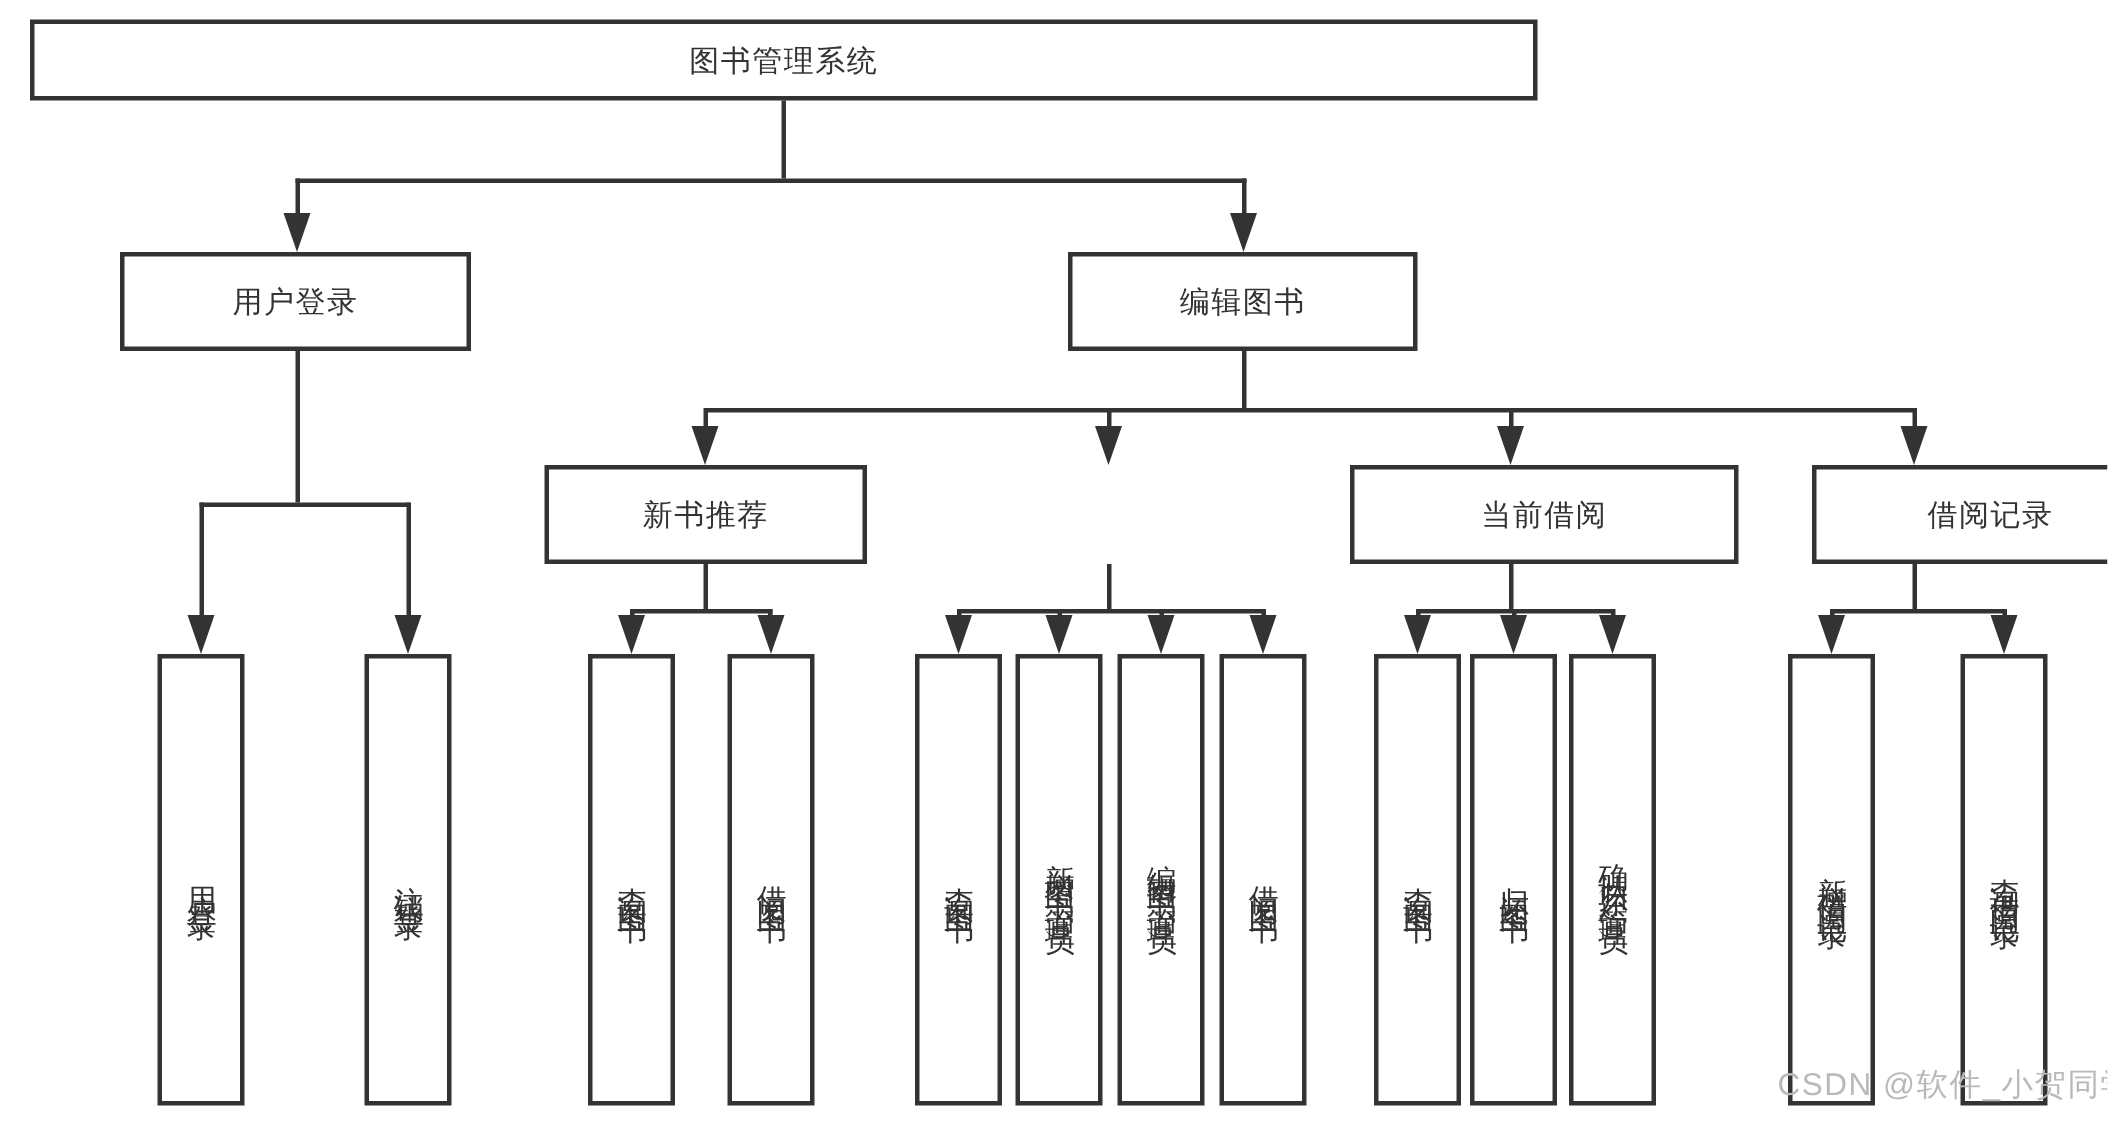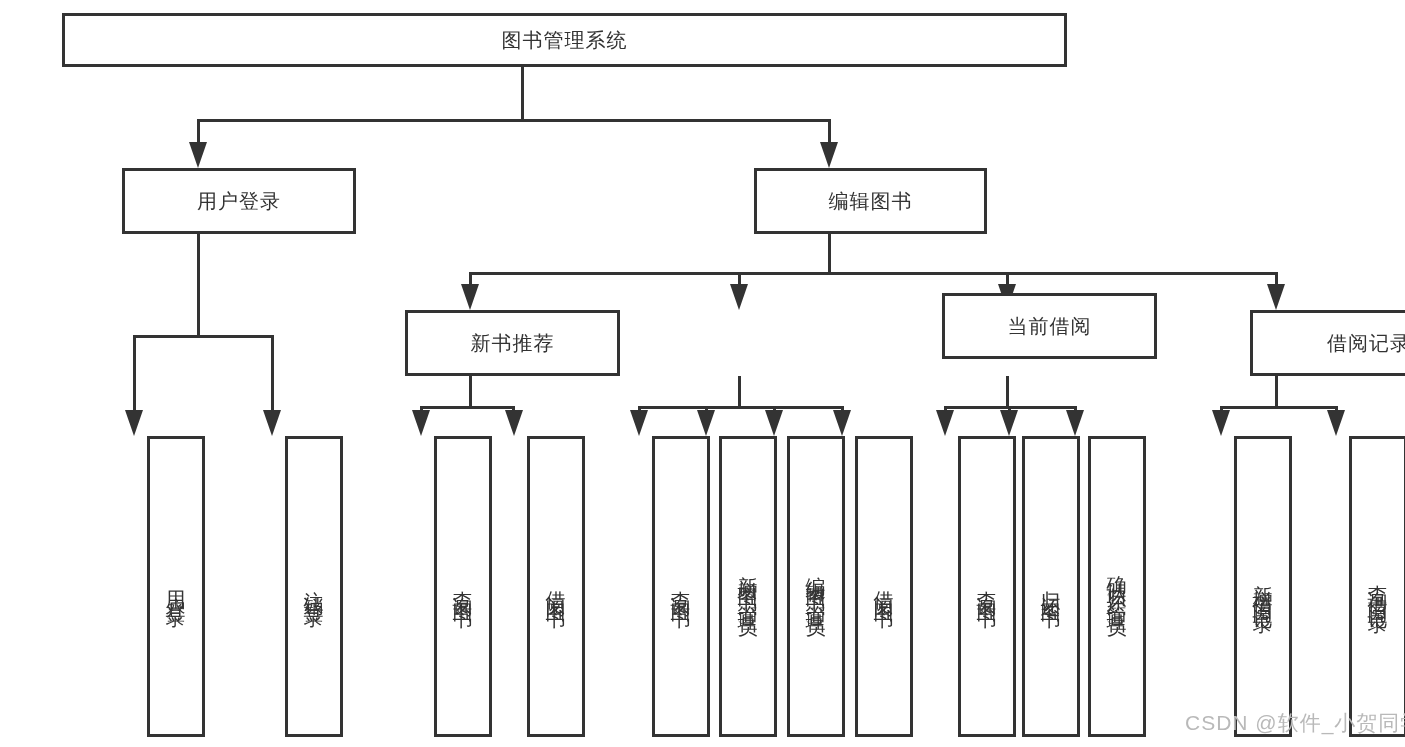--- a/index.html
+++ b/index.html
@@ -4,21 +4,21 @@
 <style>
   html,body { margin:0; padding:0; background:#ffffff; }
   * { box-sizing:border-box; }
   .canvas {
     position:relative; width:1405px; height:747px; background:#ffffff;
     font-family:"Liberation Sans","DejaVu Sans",sans-serif; color:#333333;
     overflow:hidden;
   }
   .box {
     position:absolute; border:3px solid #333333; background:#ffffff;
-    display:flex; align-items:center; justify-content:center;margin-left:42px;
+    display:flex; align-items:center; justify-content:center;
   }
   .hlabel { font-size:20px; color:#333333; white-space:nowrap; letter-spacing:1px; }
   .vlabel {
     writing-mode:vertical-lr; text-orientation:mixed;
     font-size:20px; color:#333333; letter-spacing:6px; line-height:1;
   }
   .line { position:absolute; background:#333333; }
   .head {
     position:absolute; width:0; height:0;
     border-left:9px solid transparent; border-right:9px solid transparent;
@@ -66,21 +66,21 @@
   <div class="line" style="left:738px;top:272px;width:3px;height:14px"></div>
   <div class="head" style="left:730px;top:284px"></div>
   <div class="line" style="left:1006px;top:272px;width:3px;height:14px"></div>
   <div class="head" style="left:998px;top:284px"></div>
   <div class="line" style="left:1275px;top:272px;width:3px;height:14px"></div>
   <div class="head" style="left:1267px;top:284px"></div>
 
   <div class="box" style="left:363px;top:310px;width:215px;height:66px">
     <span class="hlabel">新书推荐</span>
   </div>
-  <div class="box" style="left:900px;top:293px;width:215px;height:66px">
+  <div class="box" style="left:900px;top:310px;width:259px;height:66px">
     <span class="hlabel">当前借阅</span>
   </div>
   <div class="box" style="left:1208px;top:310px;width:238px;height:66px">
     <span class="hlabel">借阅记录</span>
   </div>
 
   <div class="line" style="left:469px;top:376px;width:3px;height:30px"></div>
   <div class="line" style="left:421px;top:406px;width:94px;height:3px"></div>
   <div class="line" style="left:420px;top:406px;width:3px;height:8px"></div>
   <div class="head" style="left:412px;top:410px"></div>

